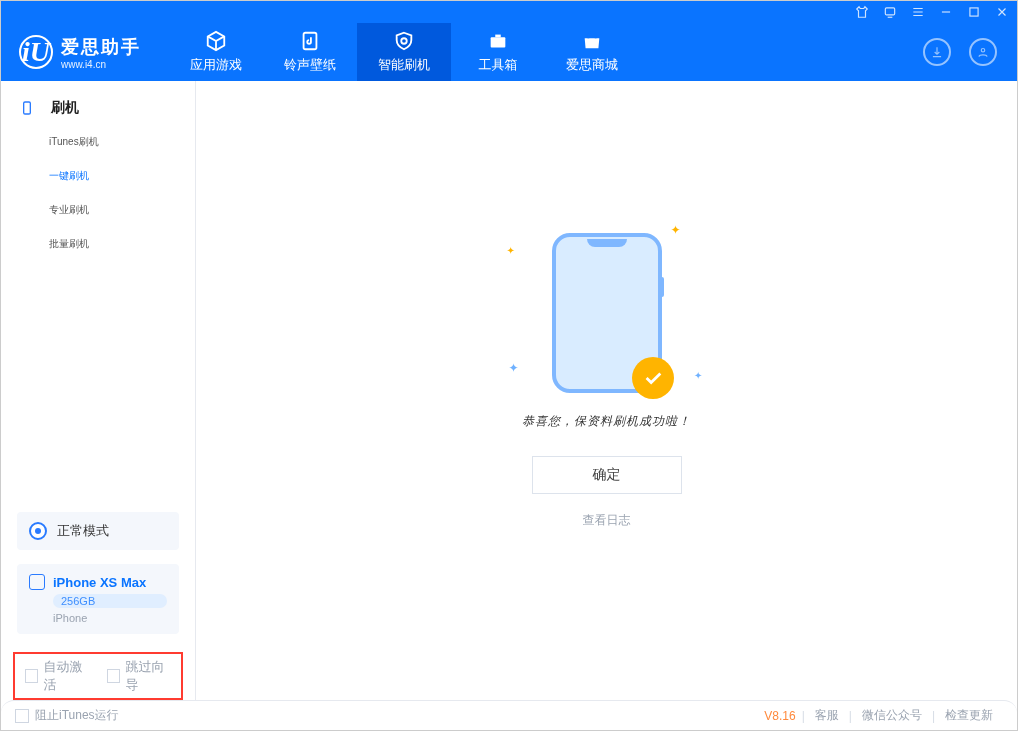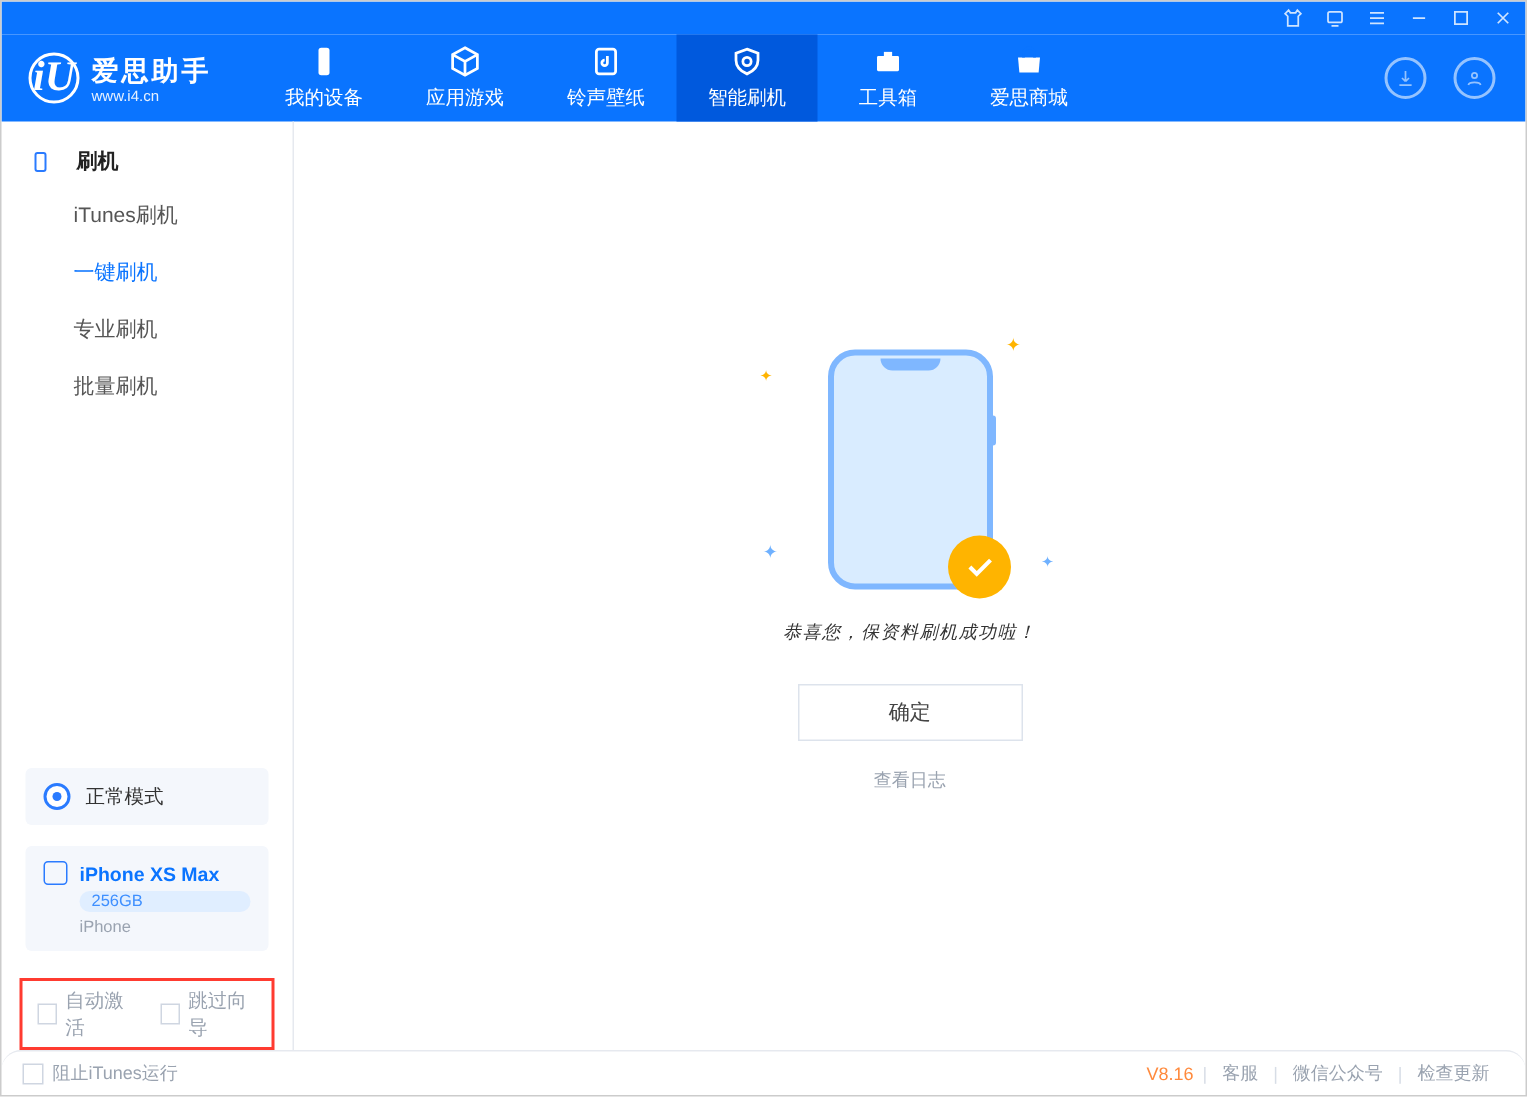--- a/index.html
+++ b/index.html
@@ -53,21 +53,21 @@
 
 .body { display: flex; height: calc(100% - 22px - 58px - 30px); }
 .sidebar { width: 195px; border-right: 1px solid #e6e9ef; display:flex; flex-direction:column; }
 .main { flex: 1; position: relative; display:flex; align-items:center; justify-content:center; }
 
 .side-section { padding-top: 18px; }
 .side-head { display:flex; align-items:center; gap:16px; padding: 0 18px; font-size:14px; color:#222; font-weight:600; }
 .side-head .hicon { width:16px; height:16px; color:#2a7bff; display:flex; align-items:center; justify-content:center;}
 .side-items { padding: 8px 0 4px 0; }
 .side-item {
-  padding: 10px 18px 10px 48px; font-size: 14px; color:#555; cursor:pointer;
+  padding: 10px 18px 10px 48px; font-size: 10px; color:#555; cursor:pointer;
 }
 .side-item.active { color:#0a74ff; }
 
 .sidebar-spacer { flex:1; }
 
 .mode-card, .device-card {
   margin: 0 16px 14px 16px; background:#f4f7fc; border-radius:4px; padding:10px 12px;
   display:flex; flex-direction:column; gap:4px; color:#333; font-size:13px;
 }
 .mode-card { flex-direction:row; align-items:center; gap:10px; }
@@ -152,28 +152,20 @@
 <div class="header">
   <div class="logo">
     <div class="logo-badge">iU</div>
     <div class="logo-text">
       <div class="ch">爱思助手</div>
       <div class="en">www.i4.cn</div>
     </div>
   </div>
 
   <div class="tabs">
-    <div class="tab">
-      <span class="ticon">
-          <svg viewBox="0 0 24 24" fill="#fff">
-            <rect x="8" y="2" width="8" height="20" rx="2"></rect>
-          </svg>
-        </span>
-      <span>我的设备</span>
-    </div>
     <div class="tab">
       <span class="ticon">
           <svg viewBox="0 0 24 24" fill="none" stroke="#fff" stroke-width="2">
             <path d="M12 2l9 5v10l-9 5-9-5V7z"></path>
             <path d="M3 7l9 5 9-5M12 12v10"></path>
           </svg>
         </span>
       <span>应用游戏</span>
     </div>
     <div class="tab">

